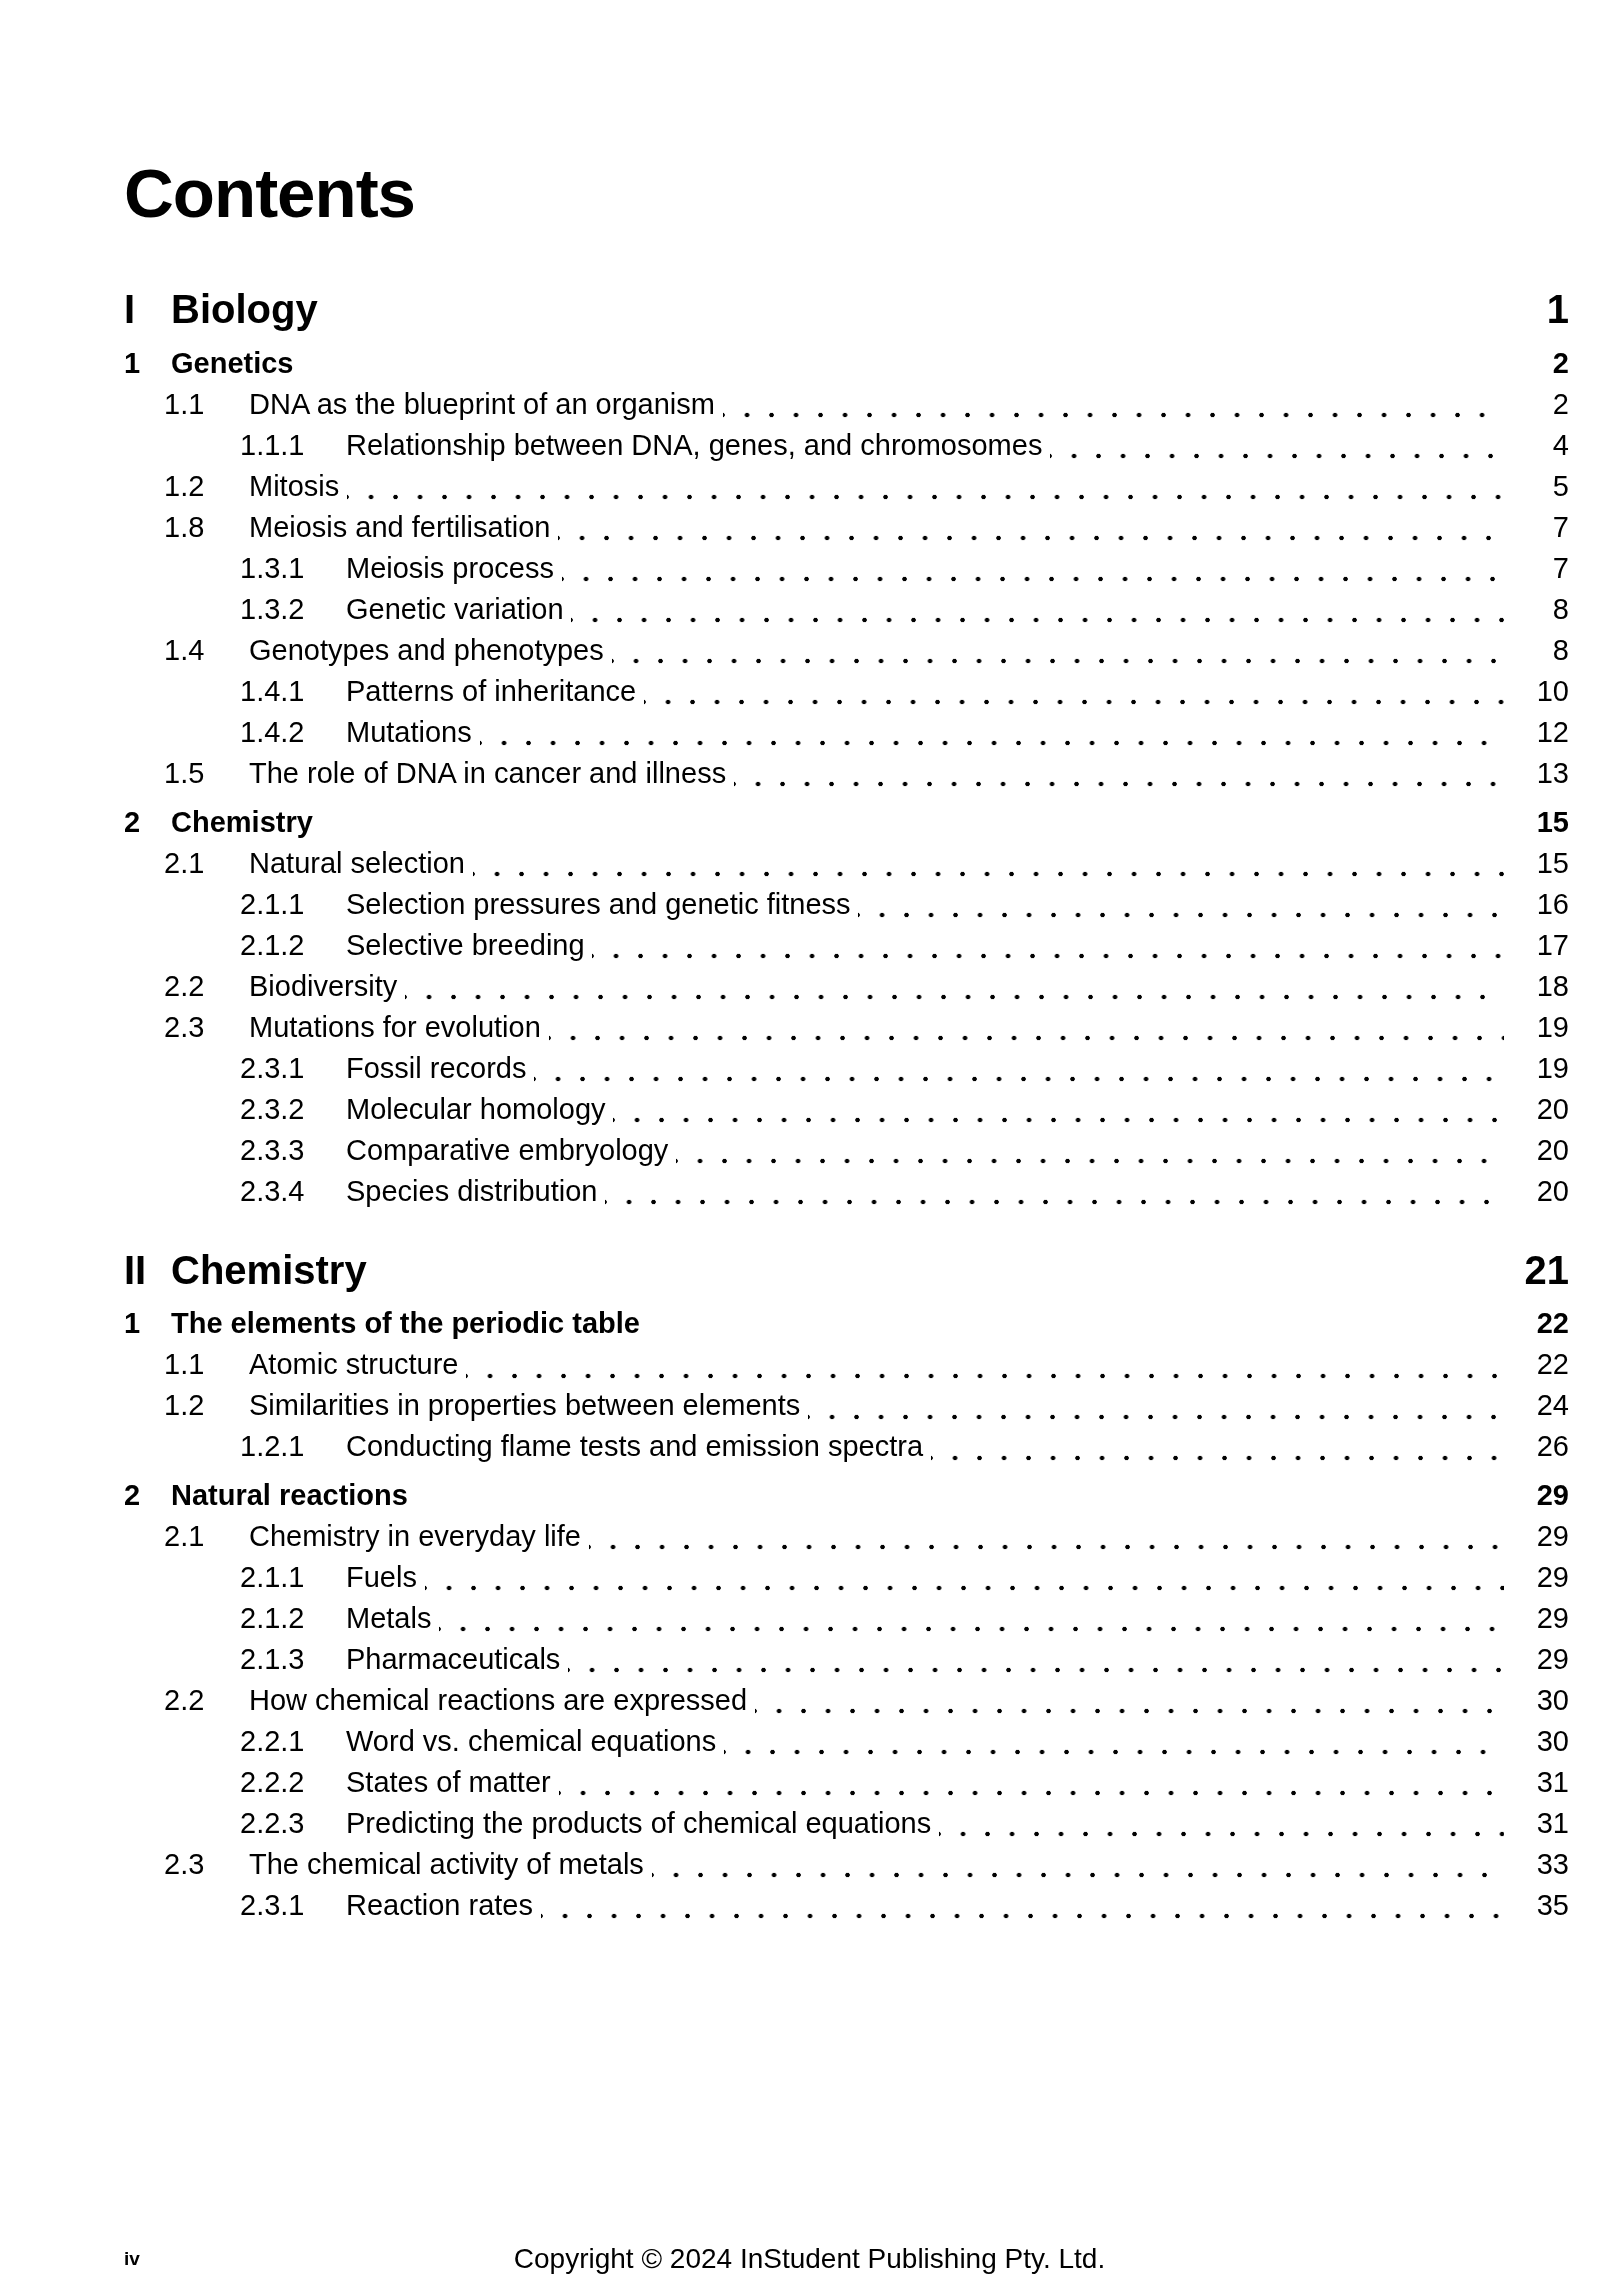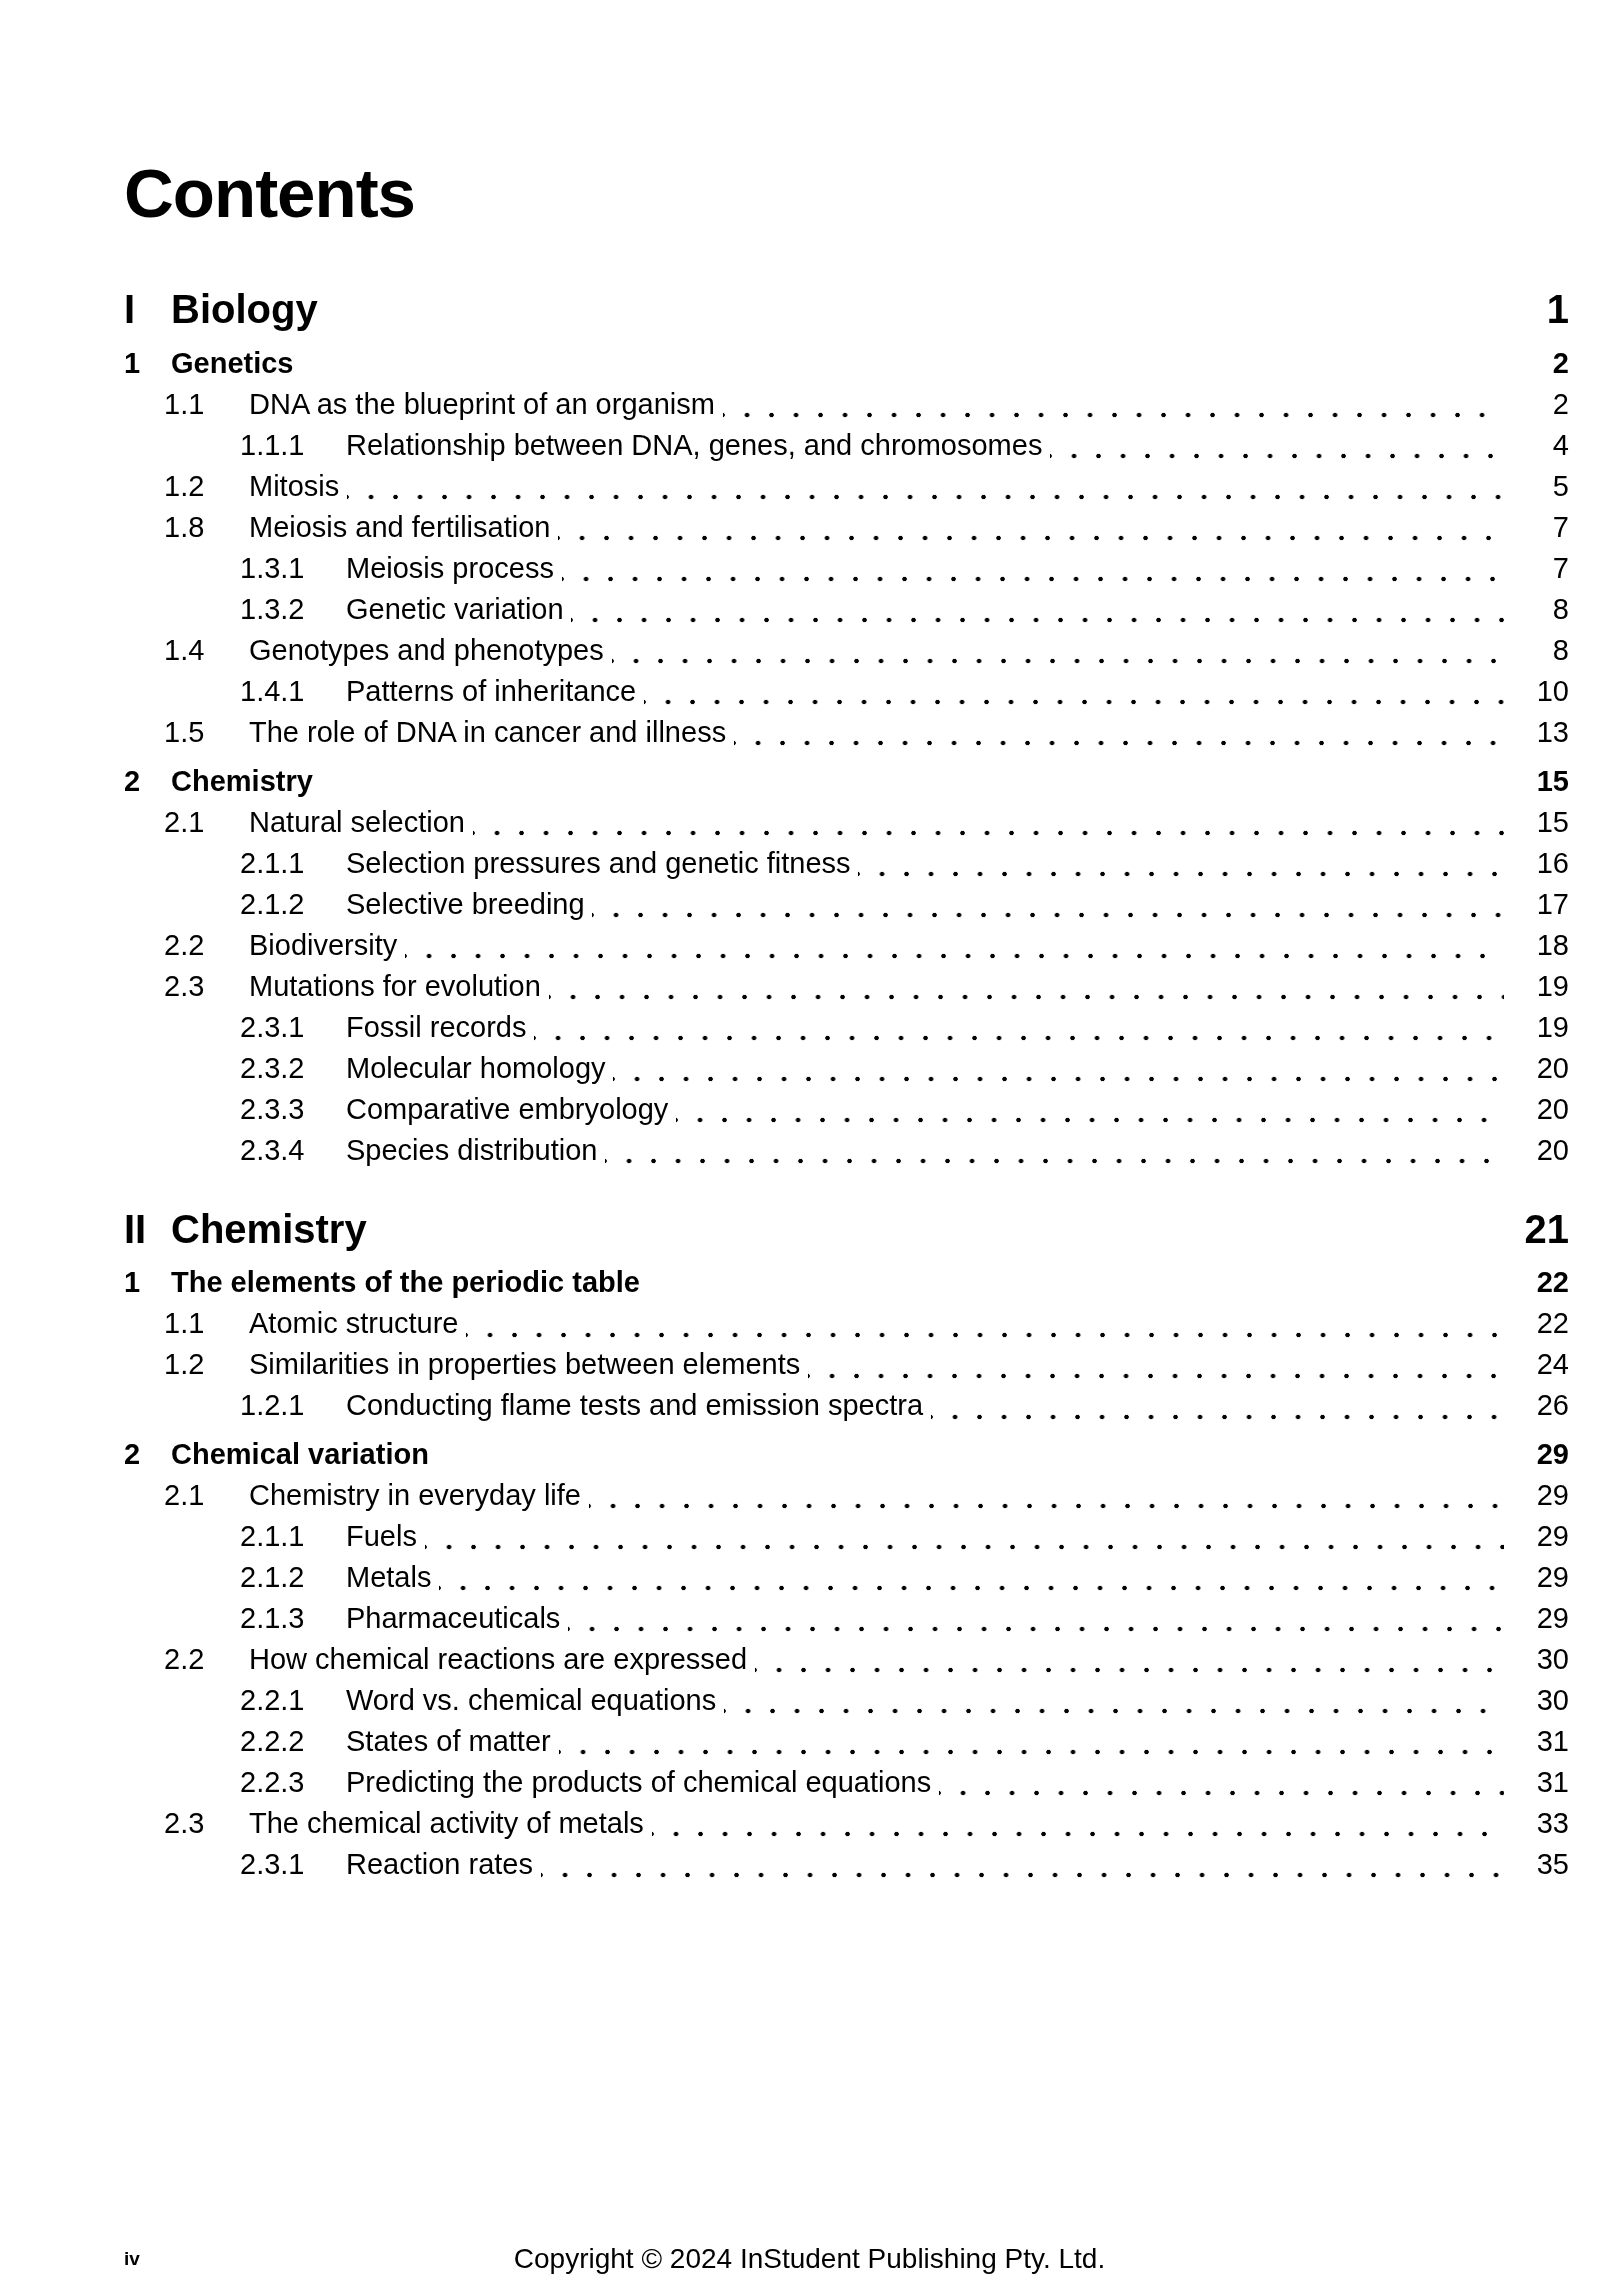--- a/index.html
+++ b/index.html
@@ -138,20 +138,26 @@
         <span class="title-text">Genotypes and phenotypes</span>
         <span class="leader"></span>
         <span class="page-num">8</span>
       </div>
       <div class="row subsection">
         <span class="num">1.4.1</span>
         <span class="title-text">Patterns of inheritance</span>
         <span class="leader"></span>
         <span class="page-num">10</span>
       </div>
+      <div class="row subsection">
+        <span class="num">1.4.2</span>
+        <span class="title-text">Mutations</span>
+        <span class="leader"></span>
+        <span class="page-num">12</span>
+      </div>
       <div class="row section">
         <span class="num">1.5</span>
         <span class="title-text">The role of DNA in cancer and illness</span>
         <span class="leader"></span>
         <span class="page-num">13</span>
       </div>
       <div class="row chapter">
         <span class="num">2</span>
         <span class="title-text">Chemistry</span>
         <span class="spacer"></span>
@@ -236,21 +242,21 @@
         <span class="page-num">24</span>
       </div>
       <div class="row subsection">
         <span class="num">1.2.1</span>
         <span class="title-text">Conducting flame tests and emission spectra</span>
         <span class="leader"></span>
         <span class="page-num">26</span>
       </div>
       <div class="row chapter">
         <span class="num">2</span>
-        <span class="title-text">Chemical variation</span>
+        <span class="title-text">Natural reactions</span>
         <span class="spacer"></span>
         <span class="page-num">29</span>
       </div>
       <div class="row section">
         <span class="num">2.1</span>
         <span class="title-text">Chemistry in everyday life</span>
         <span class="leader"></span>
         <span class="page-num">29</span>
       </div>
       <div class="row subsection">

